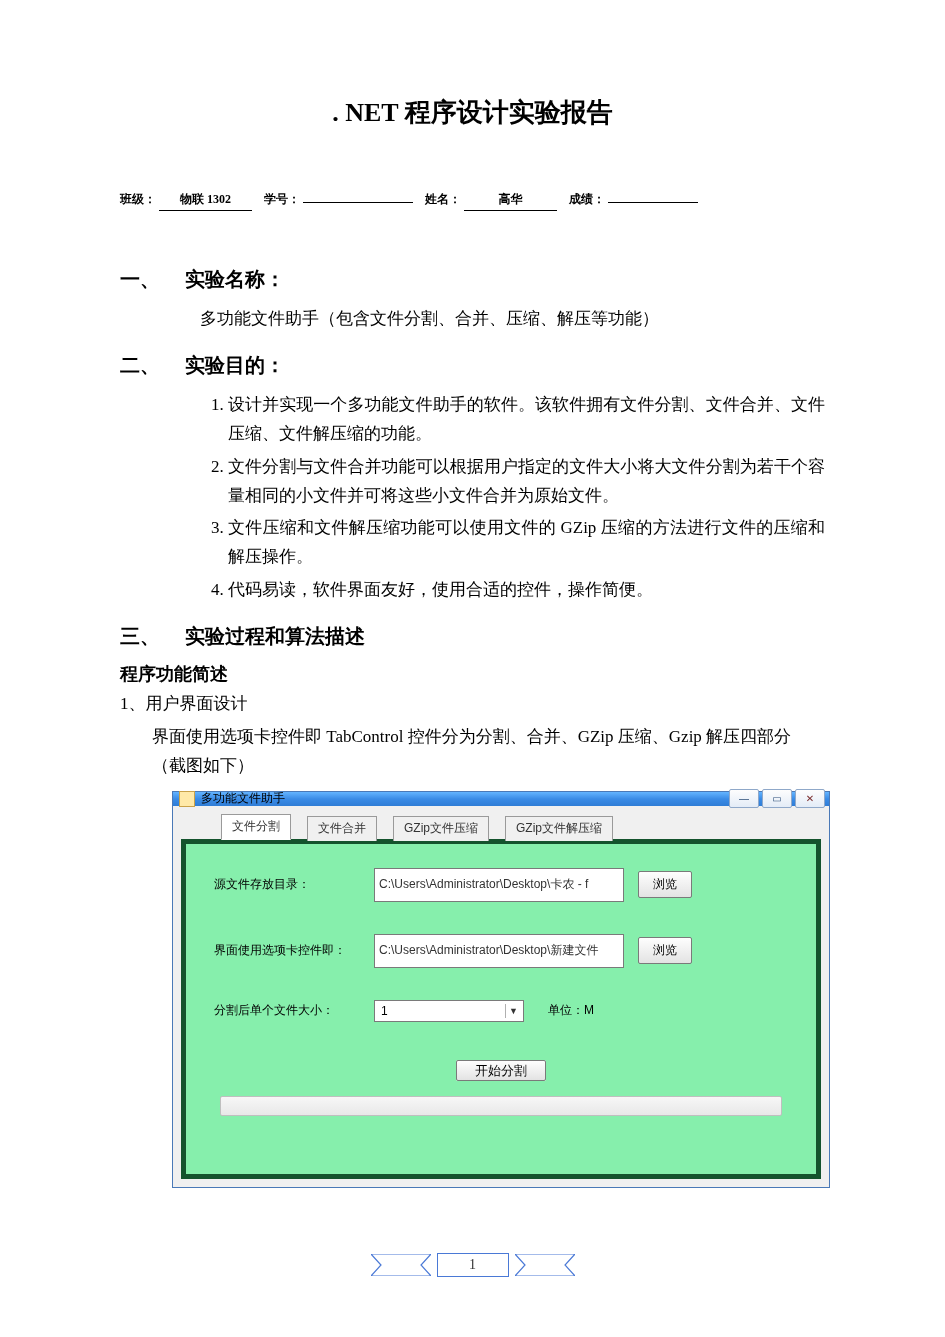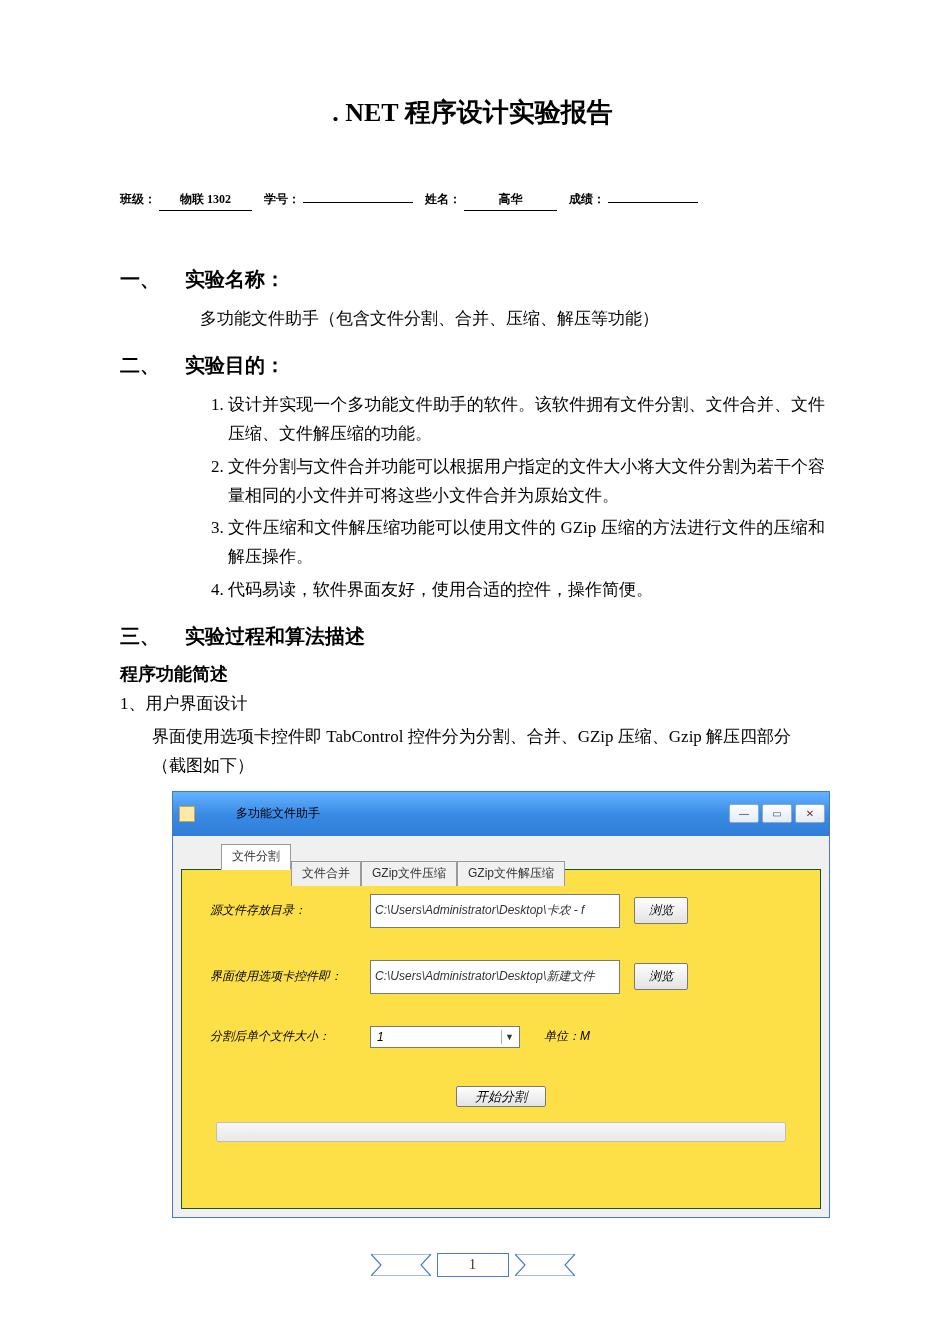--- a/index.html
+++ b/index.html
@@ -83,27 +83,26 @@
   .winshot {
     margin: 10px 0 0 52px;
     width: 656px;
     border: 1px solid #4a79b7;
     background: #f0f0f0;
     font-family: "SimSun", Tahoma, sans-serif;
     font-size: 12px;
     box-shadow: 0 0 0 1px #fff inset;
   }
   .titlebar {
-    height: 44px;
+    height: 14px;
     background: linear-gradient(to bottom, #63b4ff 0%, #3a8be6 50%, #2f7dd6 100%);
     display: flex;
     align-items: center;
     padding: 0 4px 0 6px;
     color: #000;
-    gap: 35px;
   }
   .titlebar .app-icon {
     width: 14px; height: 14px;
     background: #ffe9a8;
     border: 1px solid #c9a24a;
     margin-right: 6px;
   }
   .titlebar .title-text {
     flex: 1;
     font-size: 12px;
@@ -120,47 +119,46 @@
     color:#2b4d78;
   }
   .winbtn.close { color:#7a2b2b; }
   .client {
     padding: 8px;
     background: #f0f0f0;
   }
   .tabstrip {
     display:flex;
     align-items:flex-end;
-    gap:0;
+    gap:16px;
     margin-bottom:-1px;
     padding-left:40px;
   }
   .tab {
     padding: 3px 10px 4px 10px;
     border: 1px solid #9a9a9a;
     border-bottom: none;
     background: #f0f0f0;
     font-size: 12px;
     color:#333;
     position:relative;
-    top:16px;
+    top:1px;
   }
   .tab.active {
     background:#fff;
     border-bottom:1px solid #fff;
     top:0;
     z-index:2;
   }
   .tabpage {
-    border:1px solid #14532d;
-    background:#fde047;
+    border:5px solid #14532d;
+    background:#86efac;
     min-height: 340px;
     padding: 24px 28px 18px 28px;
     box-sizing:border-box;
-    font-style:italic;
   }
   .form-row {
     display:flex;
     align-items:center;
     margin-bottom: 32px;
   }
   .form-row .flabel {
     width: 160px;
     text-align:left;
     font-size:12px;

